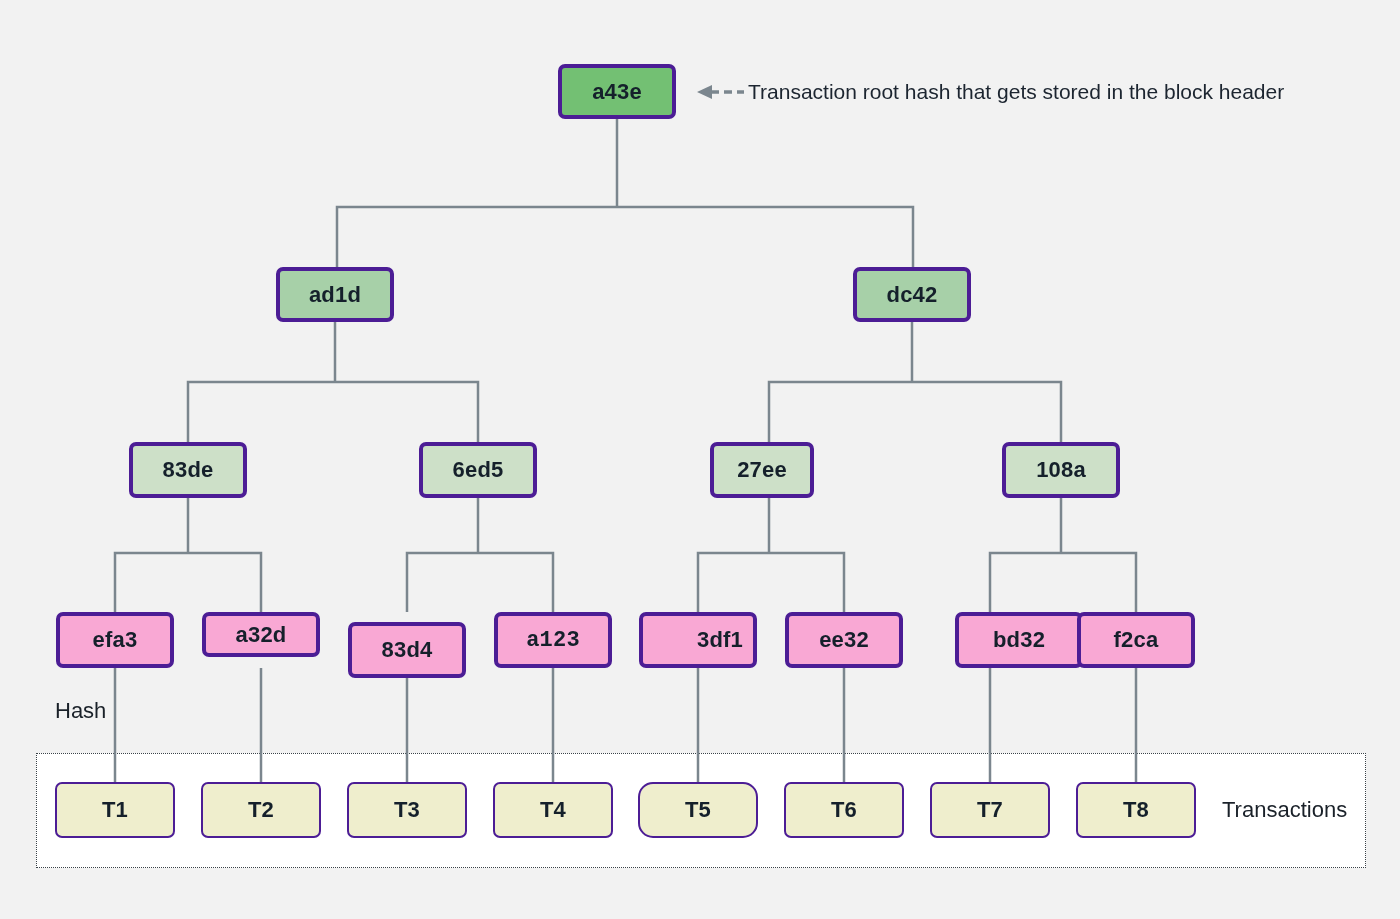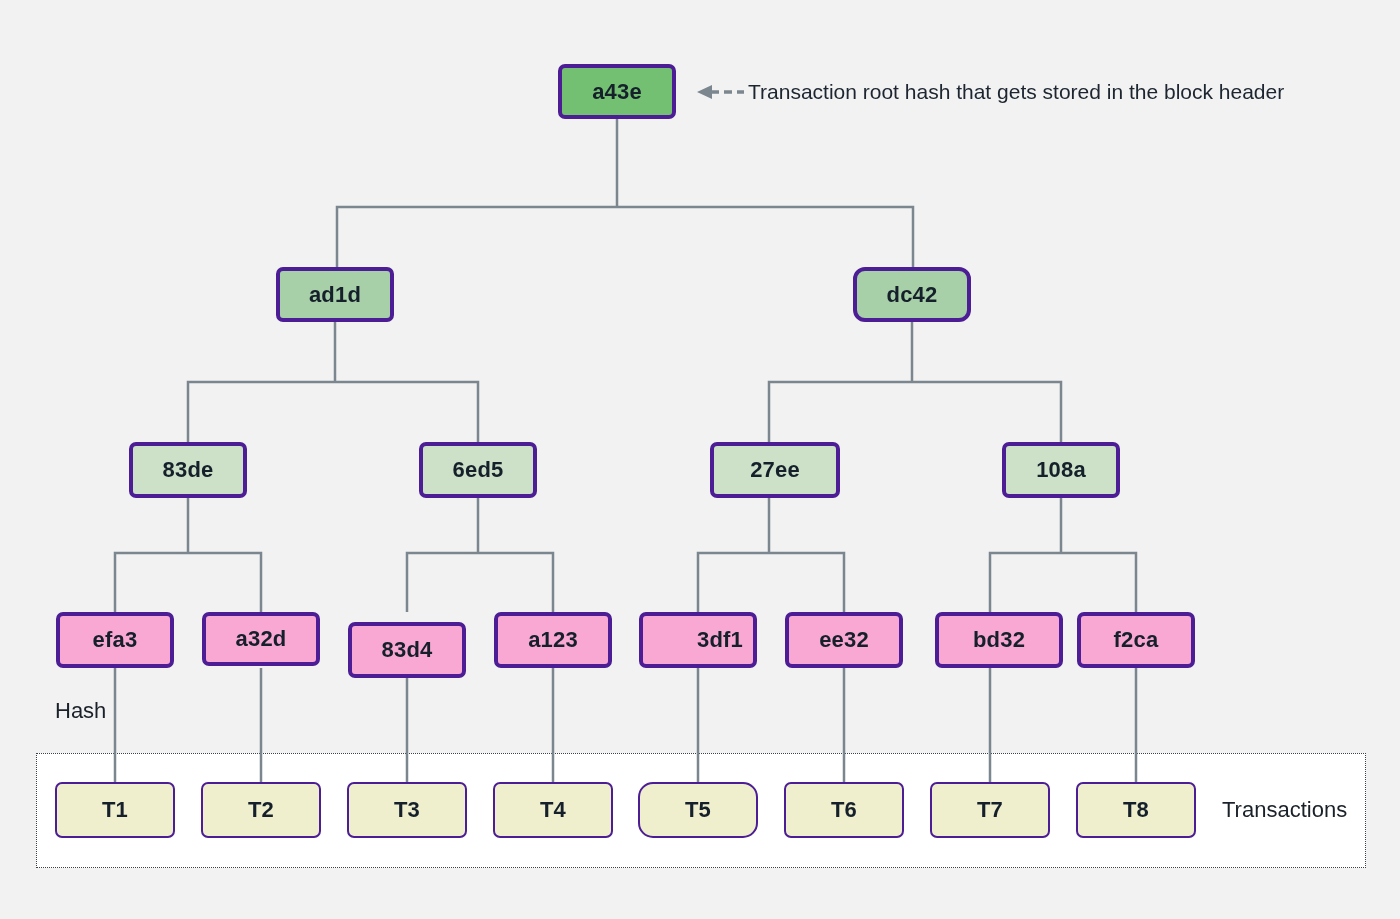--- a/index.html
+++ b/index.html
@@ -97,34 +97,34 @@
       <line x1="711" y1="92" x2="744" y2="92" stroke="#7b868e" stroke-width="3.5" stroke-dasharray="8 5"></line>
       <polygon points="697,92 712,85 712,99" fill="#7b868e"></polygon>
     </g>
   </svg>
 
   <div class="annotation">Transaction root hash that gets stored in the block header</div>
 
   <div class="node node-root" style="left:558px; top:64px; width:118px; height:55px;">a43e</div>
 
   <div class="node node-l2" style="left:276px; top:267px; width:118px; height:55px;">ad1d</div>
-  <div class="node node-l2" style="left:853px; top:267px; width:118px; height:55px;border-radius:12px;">dc42</div>
+  <div class="node node-l2" style="left:853px; top:267px; width:118px; height:55px;">dc42</div>
 
   <div class="node node-l3" style="left:129px; top:442px; width:118px; height:56px;">83de</div>
   <div class="node node-l3" style="left:419px; top:442px; width:118px; height:56px;">6ed5</div>
-  <div class="node node-l3" style="left:710px; top:442px; width:130px; height:56px;">27ee</div>
+  <div class="node node-l3" style="left:710px; top:442px; width:104px; height:56px;">27ee</div>
   <div class="node node-l3" style="left:1002px; top:442px; width:118px; height:56px;">108a</div>
 
   <div class="node node-hash" style="left:56px; top:612px; width:118px; height:56px;">efa3</div>
-  <div class="node node-hash" style="left:202px; top:612px; width:118px; height:54px;">a32d</div>
+  <div class="node node-hash" style="left:202px; top:612px; width:118px; height:45px;">a32d</div>
   <div class="node node-hash" style="left:348px; top:612px; width:118px; height:56px;margin-top:10px;">83d4</div>
-  <div class="node node-hash" style="left:494px; top:612px; width:118px; height:56px;">a123</div>
+  <div class="node node-hash" style="left:494px; top:612px; width:118px; height:56px;font-family:Liberation Mono, monospace;">a123</div>
   <div class="node node-hash" style="left:639px; top:612px; width:118px; height:56px;padding-left:44px;">3df1</div>
   <div class="node node-hash" style="left:785px; top:612px; width:118px; height:56px;">ee32</div>
-  <div class="node node-hash" style="left:935px; top:612px; width:128px; height:56px;">bd32</div>
+  <div class="node node-hash" style="left:955px; top:612px; width:128px; height:56px;">bd32</div>
   <div class="node node-hash" style="left:1077px; top:612px; width:118px; height:56px;">f2ca</div>
 
   <div class="node node-tx" style="left:55px; top:782px; width:120px; height:56px;">T1</div>
   <div class="node node-tx" style="left:201px; top:782px; width:120px; height:56px;">T2</div>
   <div class="node node-tx" style="left:347px; top:782px; width:120px; height:56px;">T3</div>
   <div class="node node-tx" style="left:493px; top:782px; width:120px; height:56px;">T4</div>
   <div class="node node-tx" style="left:638px; top:782px; width:120px; height:56px;border-radius:15px;">T5</div>
   <div class="node node-tx" style="left:784px; top:782px; width:120px; height:56px;">T6</div>
   <div class="node node-tx" style="left:930px; top:782px; width:120px; height:56px;">T7</div>
   <div class="node node-tx" style="left:1076px; top:782px; width:120px; height:56px;">T8</div>

